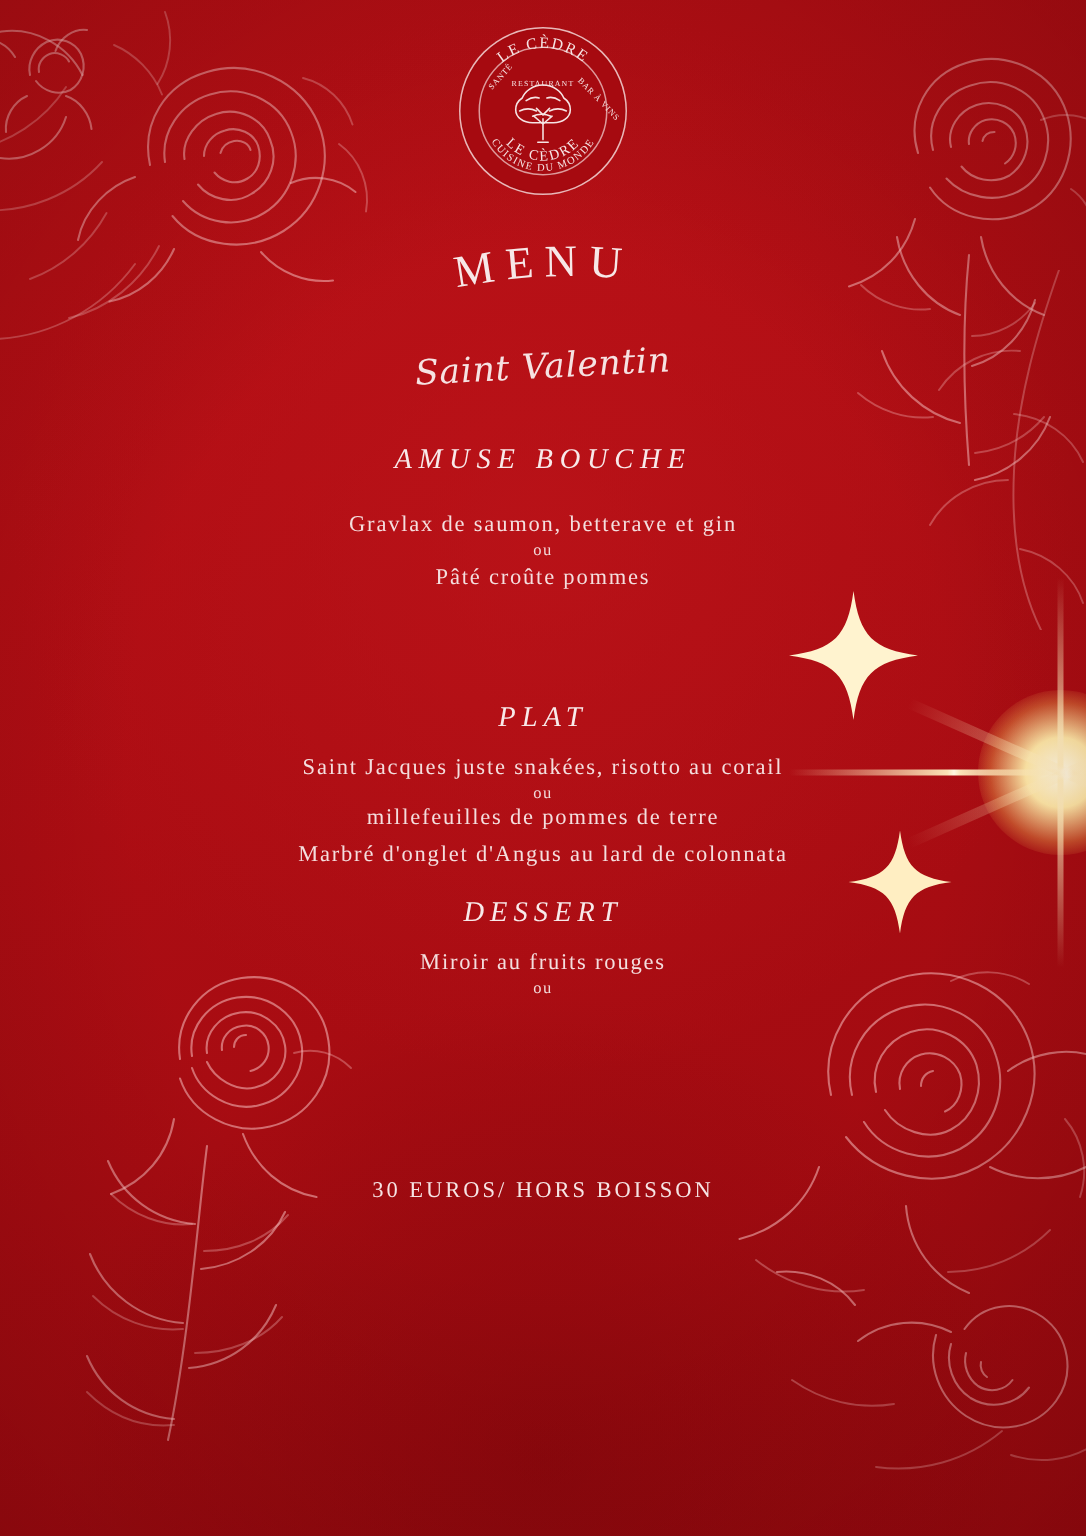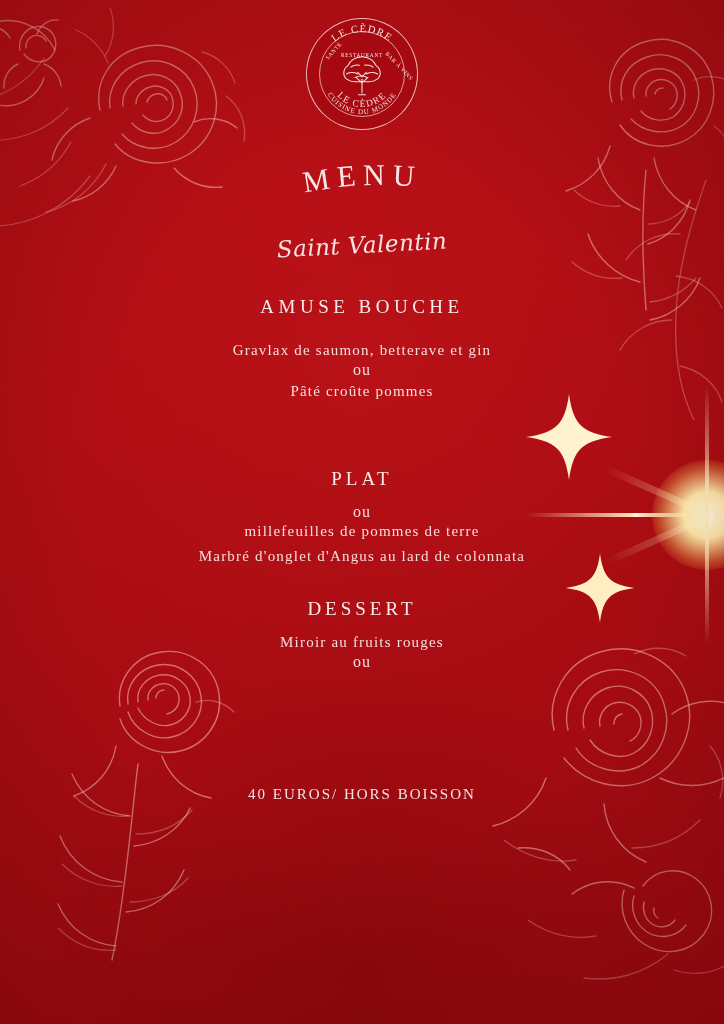--- a/index.html
+++ b/index.html
@@ -147,32 +147,33 @@
     position: absolute;
     left: 0;
     right: 0;
   }
   .section-head {
     font-size: 19px;
     letter-spacing: 4px;
     color: #f8eaea;
     margin-bottom: 12px;
     font-family: "Liberation Serif", serif;
+    font-style: italic;
   }
   .dish {
     font-size: 15px;
     letter-spacing: 1.2px;
     color: #f4dede;
     line-height: 1.35;
   }
   .dish.small-gap {
     line-height: 1.15;
   }
   .ou {
-    font-size: 16px;
+    font-size: 11px;
     letter-spacing: 1px;
     color: #f2d9d9;
     line-height: 1.3;
   }
   .price {
     position: absolute;
     left: 0; right: 0;
     top: 786px;
     font-size: 15px;
     letter-spacing: 2px;
@@ -377,25 +378,26 @@
   </div>
 
   <div class="section" id="sec-entree">
     <div class="dish">Gravlax de saumon, betterave et gin</div>
     <div class="ou">ou</div>
     <div class="dish">Pâté croûte pommes</div>
   </div>
 
   <div class="section" id="sec-plat">
     <div class="section-head">PLAT</div>
+    <div class="dish">Saint Jacques juste snakées, risotto au corail</div>
     <div class="ou">ou</div>
     <div class="dish small-gap">millefeuilles de pommes de terre</div>
     <div class="dish small-gap" style="margin-top:8px;">Marbré d'onglet d'Angus au lard de colonnata</div>
   </div>
 
   <div class="section" id="sec-dessert">
     <div class="section-head">DESSERT</div>
     <div class="dish">Miroir au fruits rouges</div>
     <div class="ou">ou</div>
   </div>
 
-  <div class="price">40 EUROS/ HORS BOISSON</div>
+  <div class="price">30 EUROS/ HORS BOISSON</div>
 </div>
 
 </body></html>

